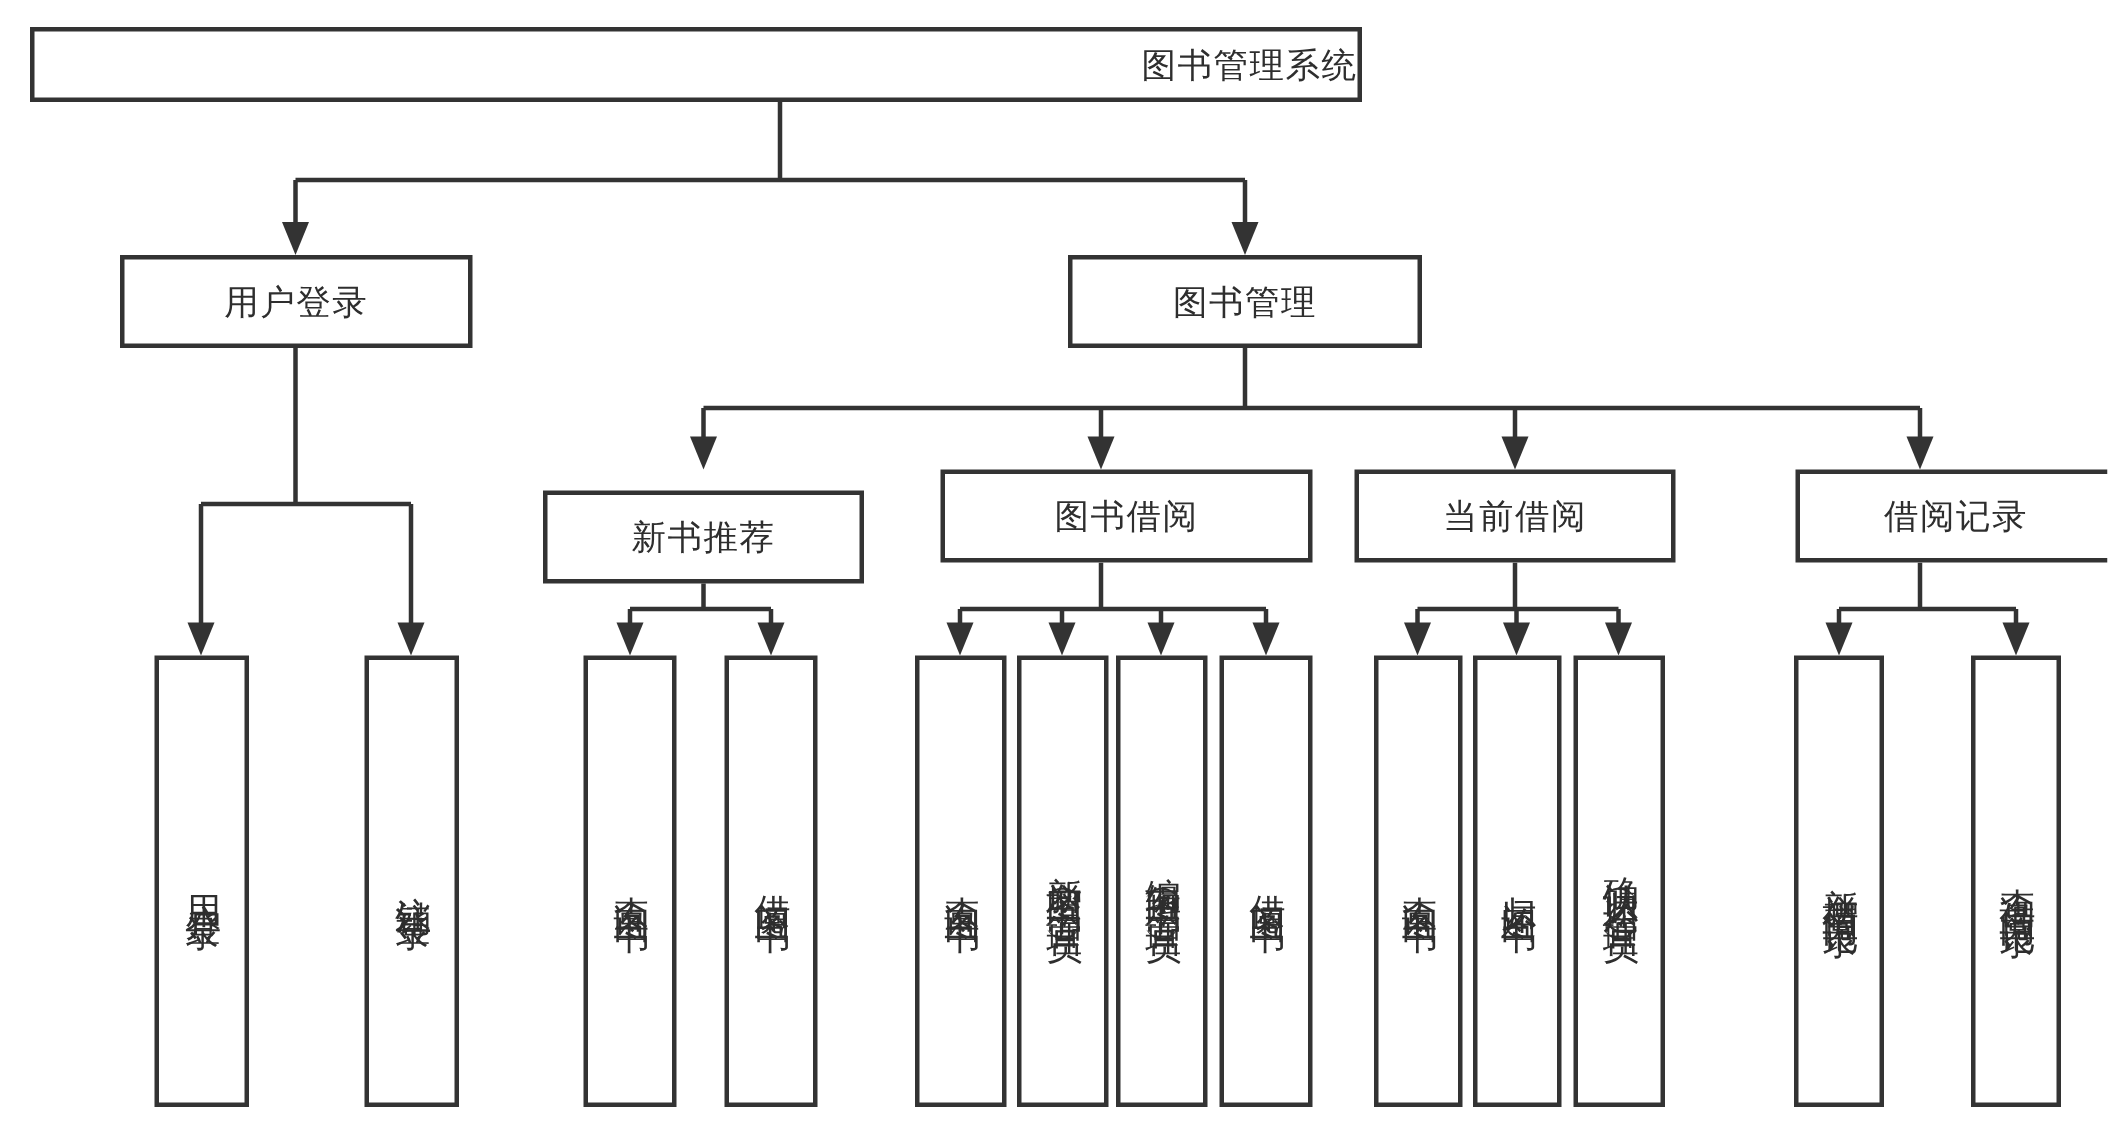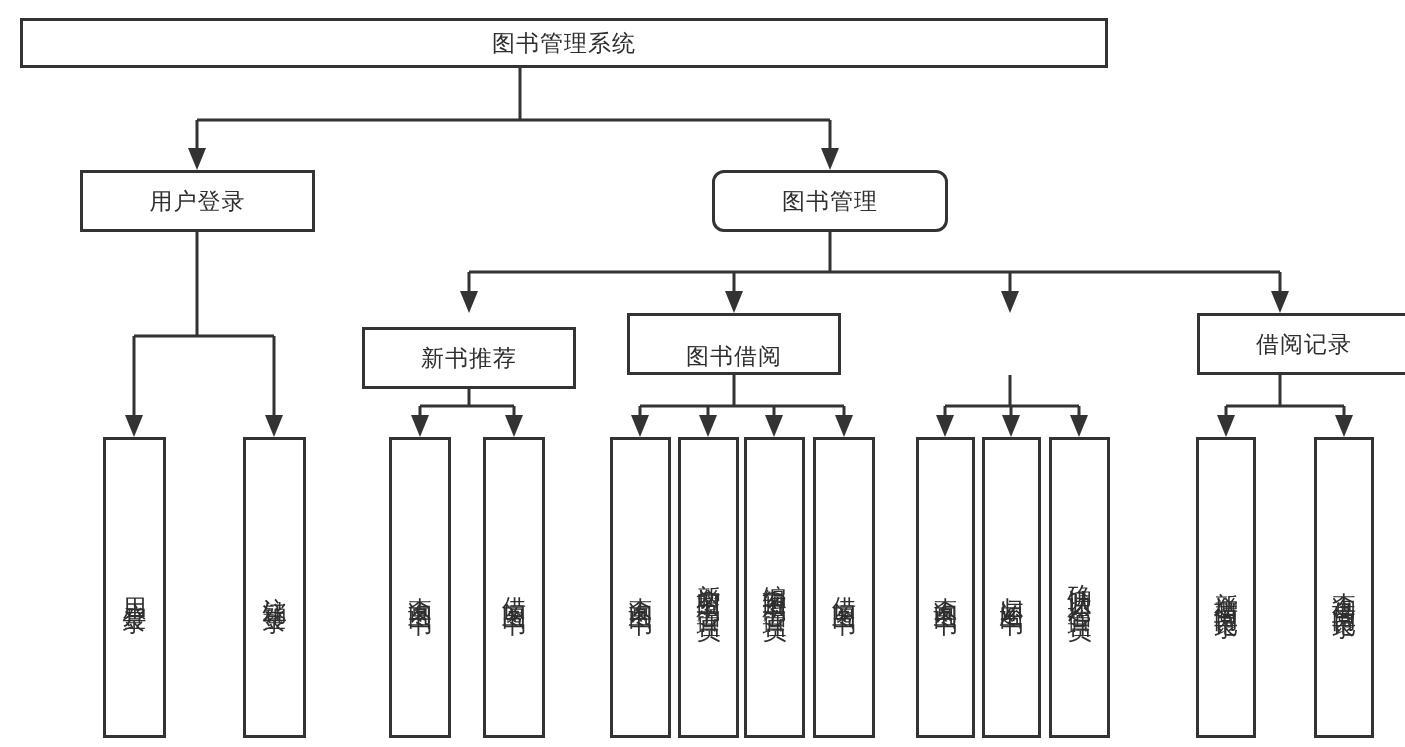--- a/index.html
+++ b/index.html
@@ -53,36 +53,39 @@
       <polygon points="765,415 783,415 774,437"></polygon>
       <polygon points="835,415 853,415 844,437"></polygon>
       <polygon points="936,415 954,415 945,437"></polygon>
       <polygon points="1002,415 1020,415 1011,437"></polygon>
       <polygon points="1070,415 1088,415 1079,437"></polygon>
       <polygon points="1217,415 1235,415 1226,437"></polygon>
       <polygon points="1335,415 1353,415 1344,437"></polygon>
     </g>
   </svg>
 
-  <div class="node h-node" style="left:20px; top:18px; width:1088px; height:50px;">
+  <div class="node h-node" style="left:20px; top:18px; width:888px; height:50px;justify-content:flex-end;">
     <span class="label">图书管理系统</span>
   </div>
 
   <div class="node h-node" style="left:80px; top:170px; width:235px; height:62px;">
     <span class="label">用户登录</span>
   </div>
-  <div class="node h-node" style="left:712px; top:170px; width:236px; height:62px;border-radius:12px;">
+  <div class="node h-node" style="left:712px; top:170px; width:236px; height:62px;">
     <span class="label">图书管理</span>
   </div>
 
   <div class="node h-node" style="left:362px; top:313px; width:214px; height:62px;margin-top:14px;">
     <span class="label">新书推荐</span>
   </div>
-  <div class="node h-node" style="left:627px; top:313px; width:214px; height:62px;align-items:flex-end;">
+  <div class="node h-node" style="left:627px; top:313px; width:248px; height:62px;">
     <span class="label">图书借阅</span>
+  </div>
+  <div class="node h-node" style="left:903px; top:313px; width:214px; height:62px;">
+    <span class="label">当前借阅</span>
   </div>
   <div class="node h-node" style="left:1173px; top:313px; width:214px; height:62px;margin-left:24px;">
     <span class="label">借阅记录</span>
   </div>
 
   <div class="node v-node" style="left:103px; top:437px; width:63px; height:301px;">
     <span class="label">用户登录</span>
   </div>
   <div class="node v-node" style="left:243px; top:437px; width:63px; height:301px;">
     <span class="label">注销登录</span>

